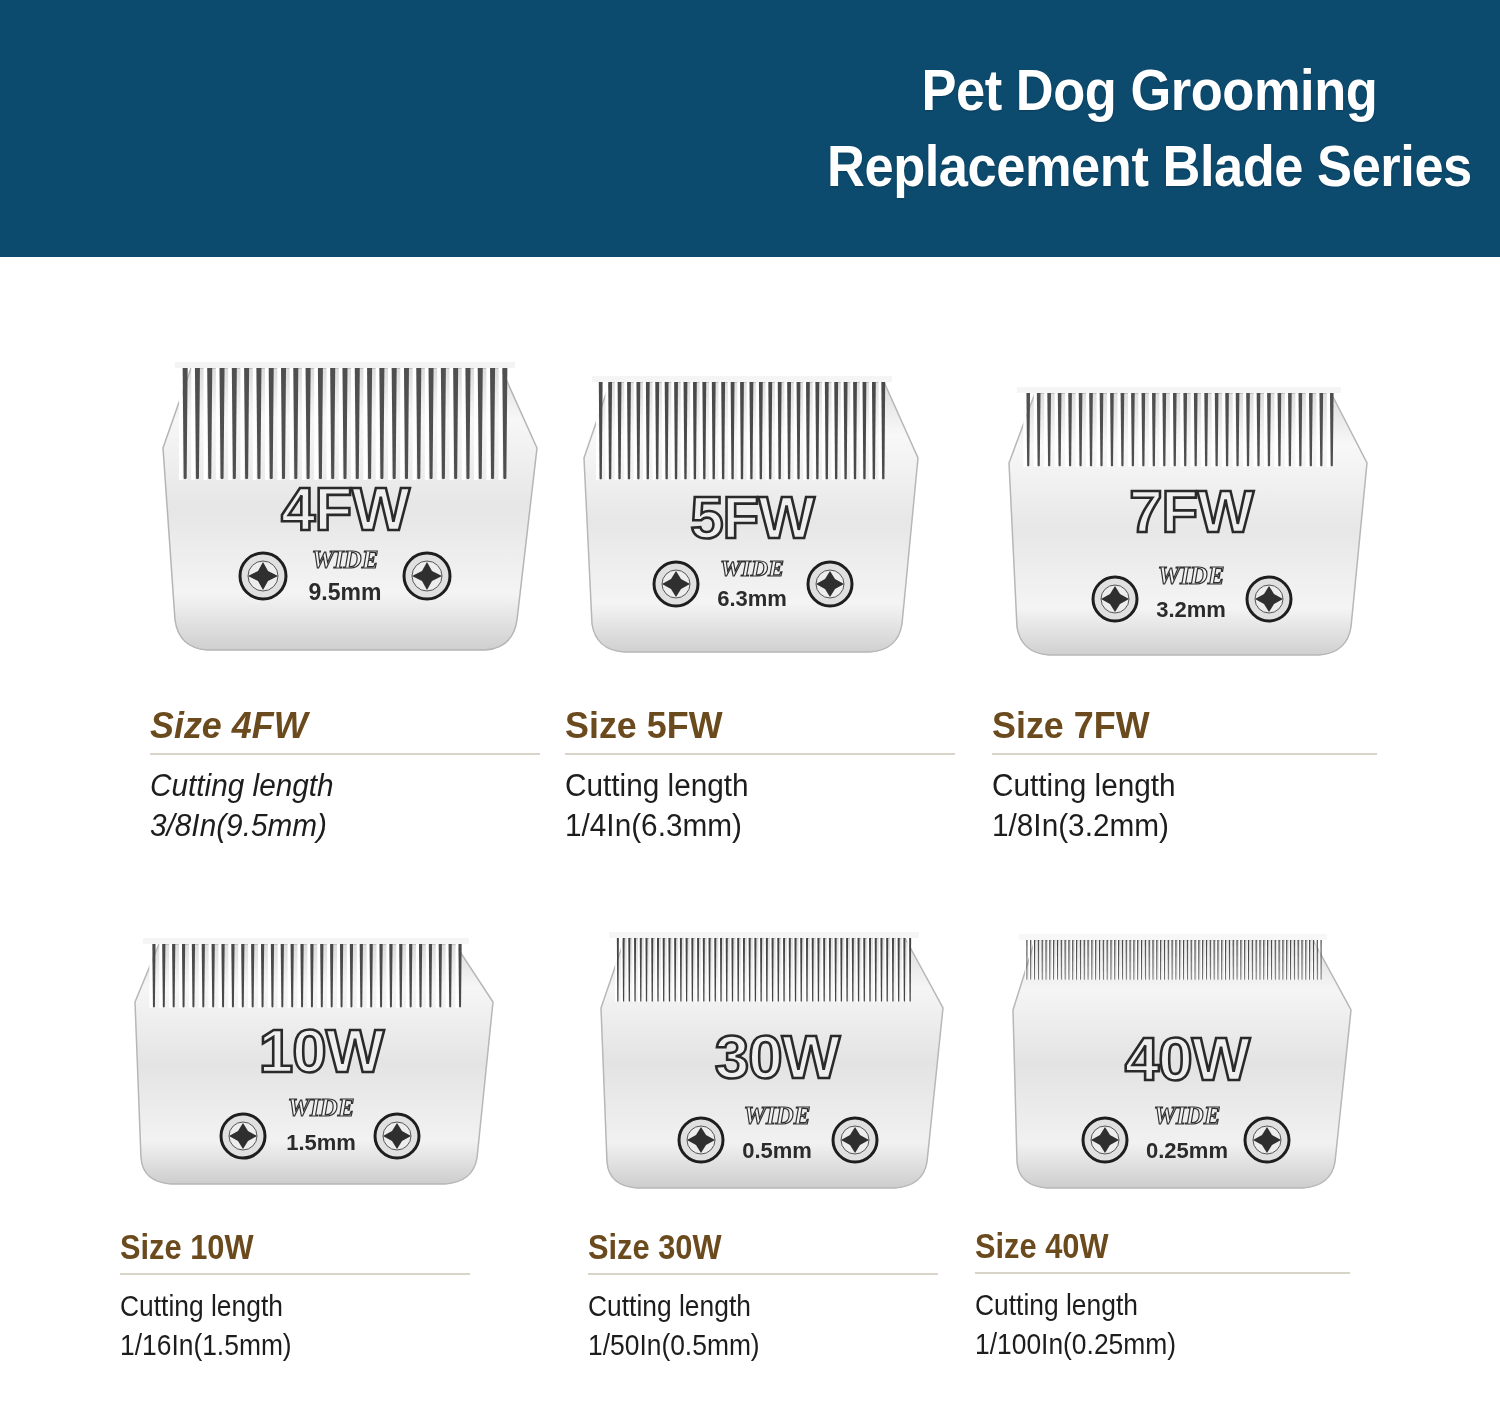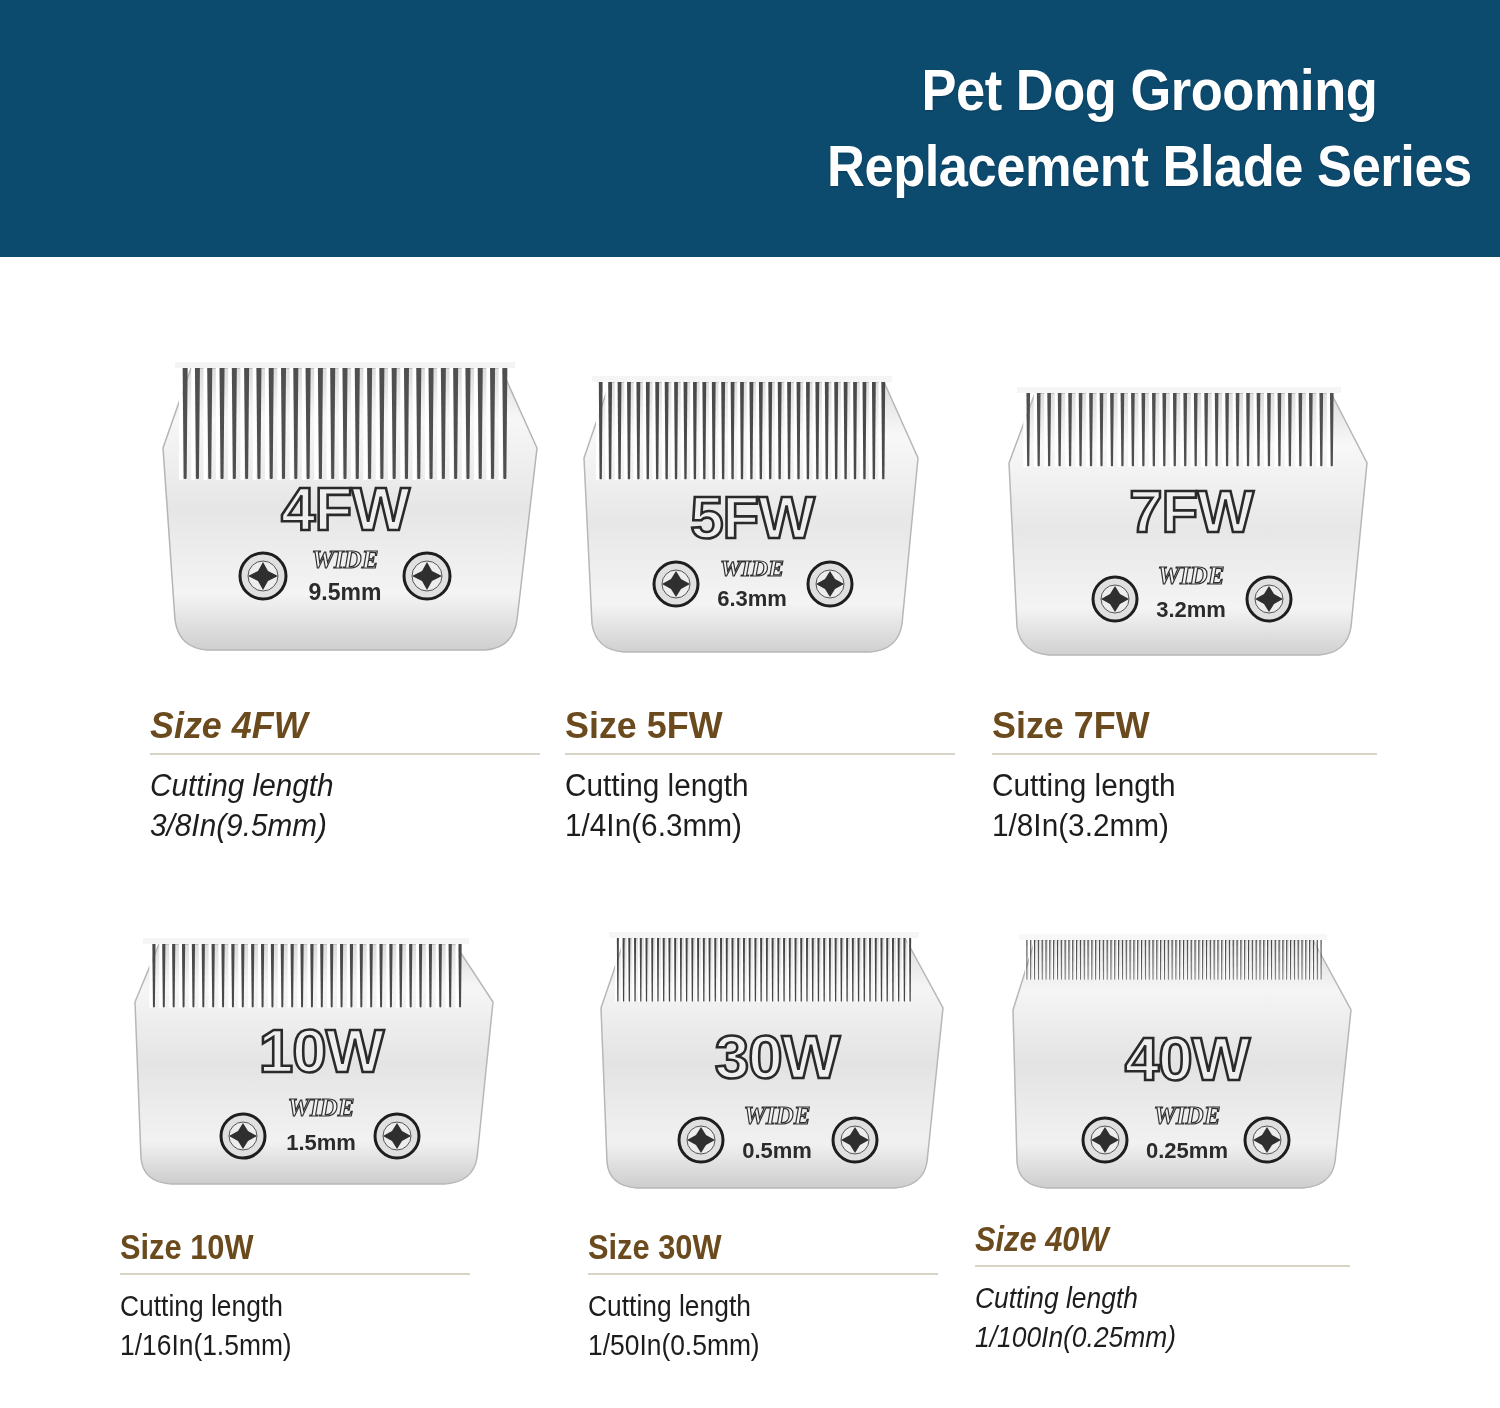--- a/index.html
+++ b/index.html
@@ -853,21 +853,21 @@
             <circle cx="100" cy="218" r="14" fill="#ededed" stroke="#555" stroke-width="1"></circle>
             <path d="M100 205 L105 213 L114 218 L105 223 L100 231 L95 223 L86 218 L95 213 Z" fill="#2f2f2f"></path>
           </g>
           <g>
             <circle cx="262" cy="218" r="22" fill="#e0e0e0" stroke="#1e1e1e" stroke-width="3"></circle>
             <circle cx="262" cy="218" r="14" fill="#ededed" stroke="#555" stroke-width="1"></circle>
             <path d="M262 205 L267 213 L276 218 L267 223 L262 231 L257 223 L248 218 L257 213 Z" fill="#2f2f2f"></path>
           </g>
         </svg>
       </div>
-      <div class="caption" style="left:0;top:299px;width:375px;font-style:italic;">
+      <div class="caption" style="left:0;top:306px;width:375px;">
         <div class="caption-title">Size 40W</div>
         <div class="caption-rule"></div>
         <div class="caption-body">
           <span class="ln">Cutting length</span>
           <span class="ln">1/100In(0.25mm)</span>
         </div>
       </div>
     </div>
   </div>
 </div>

